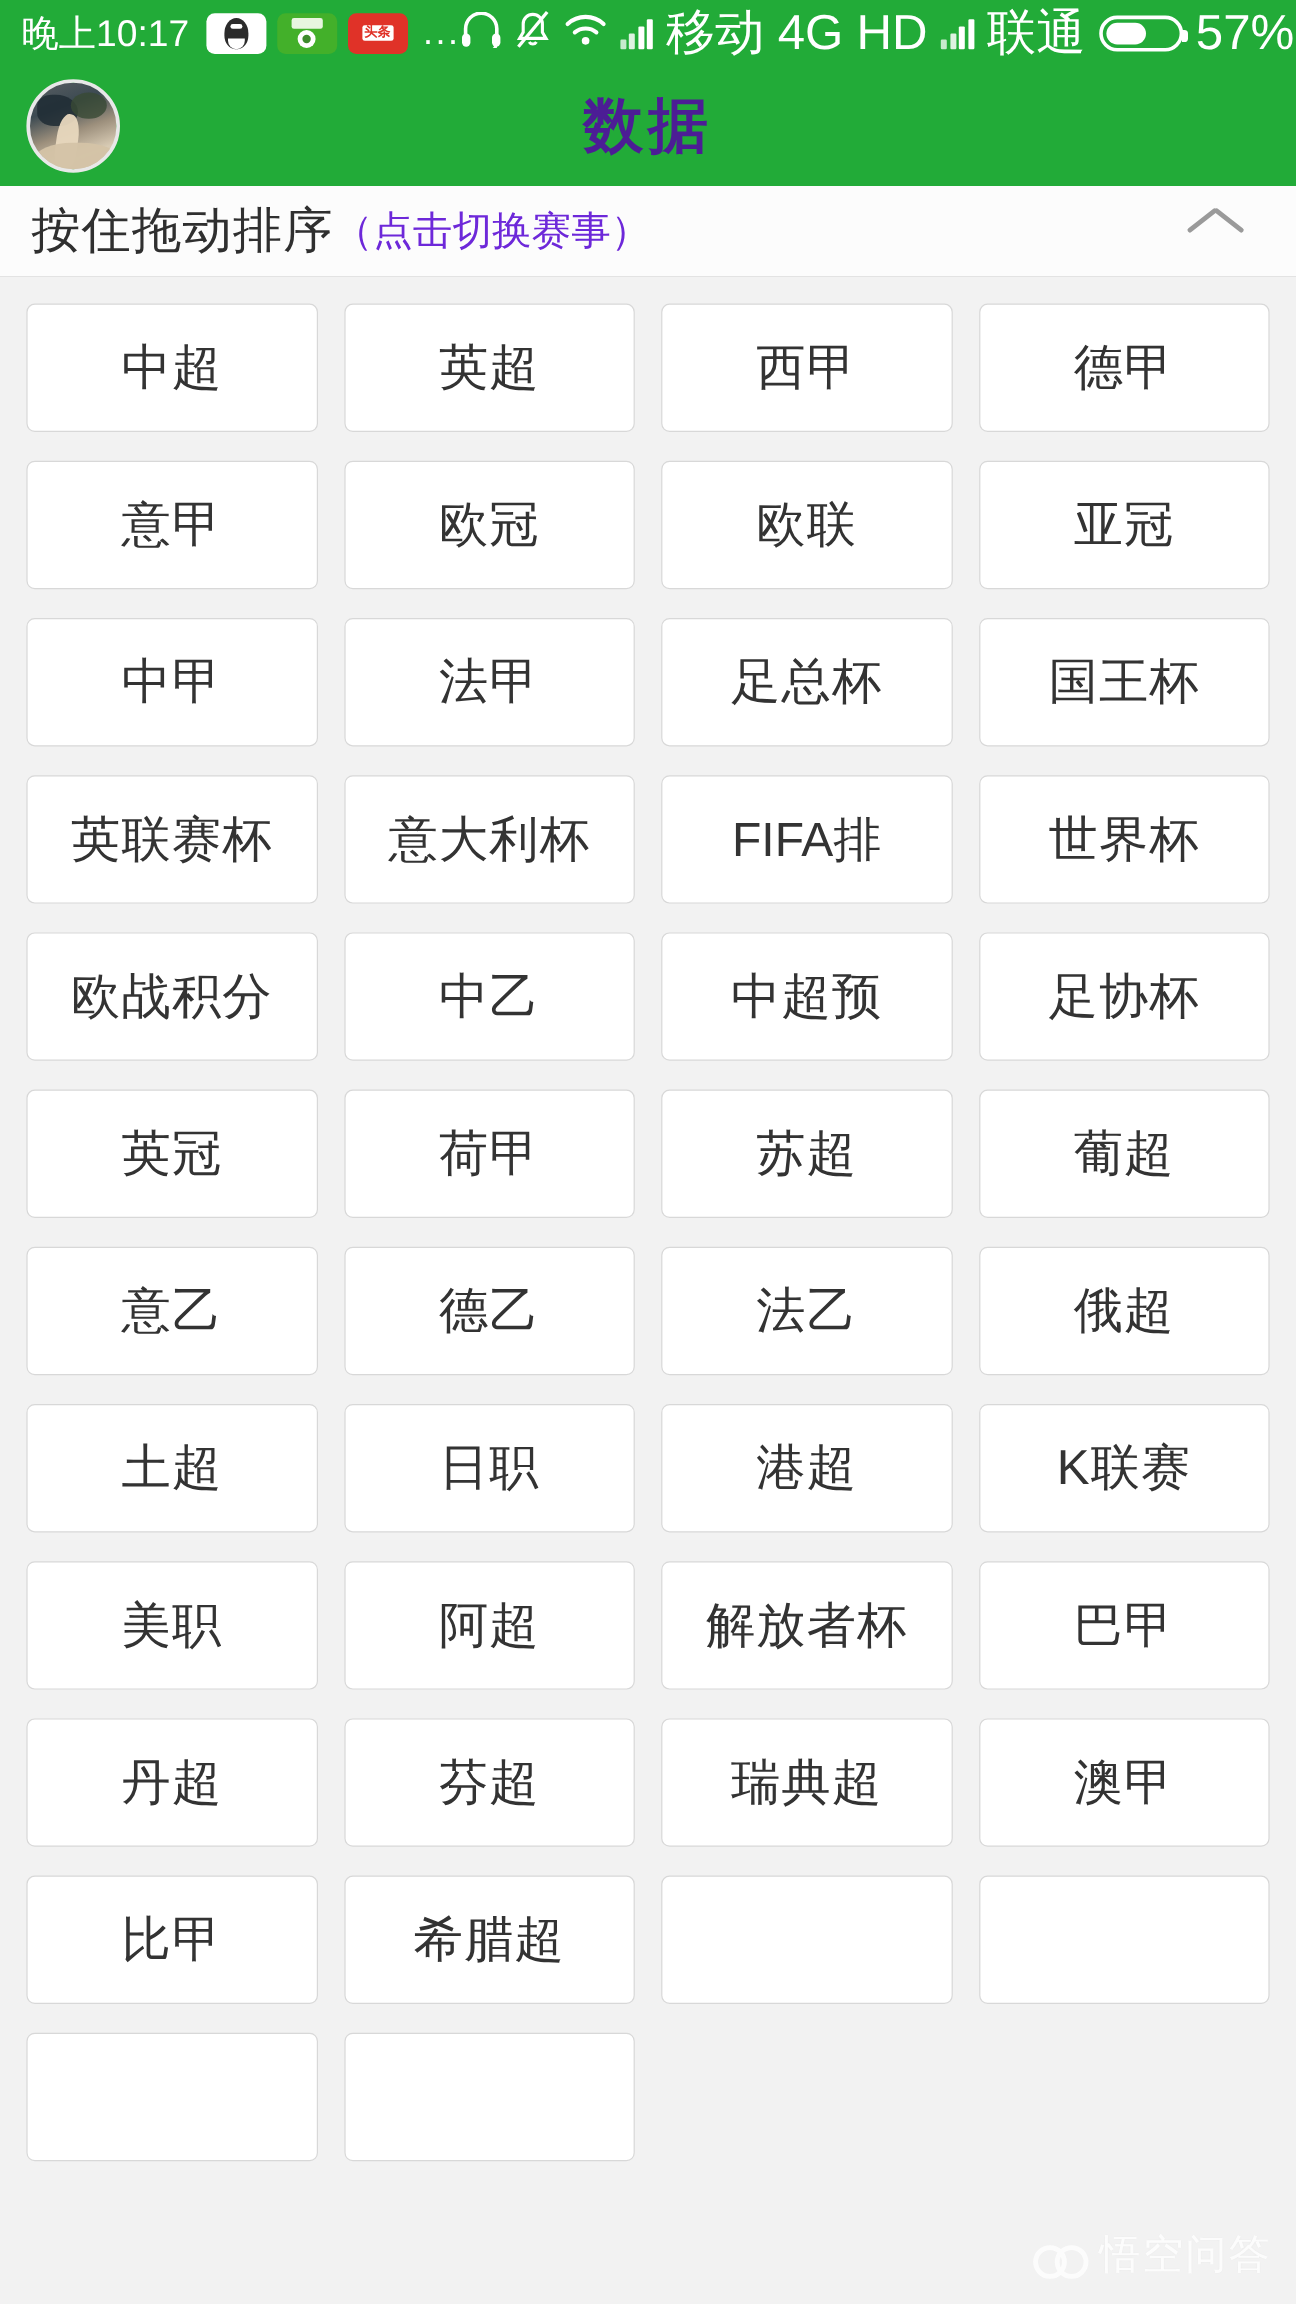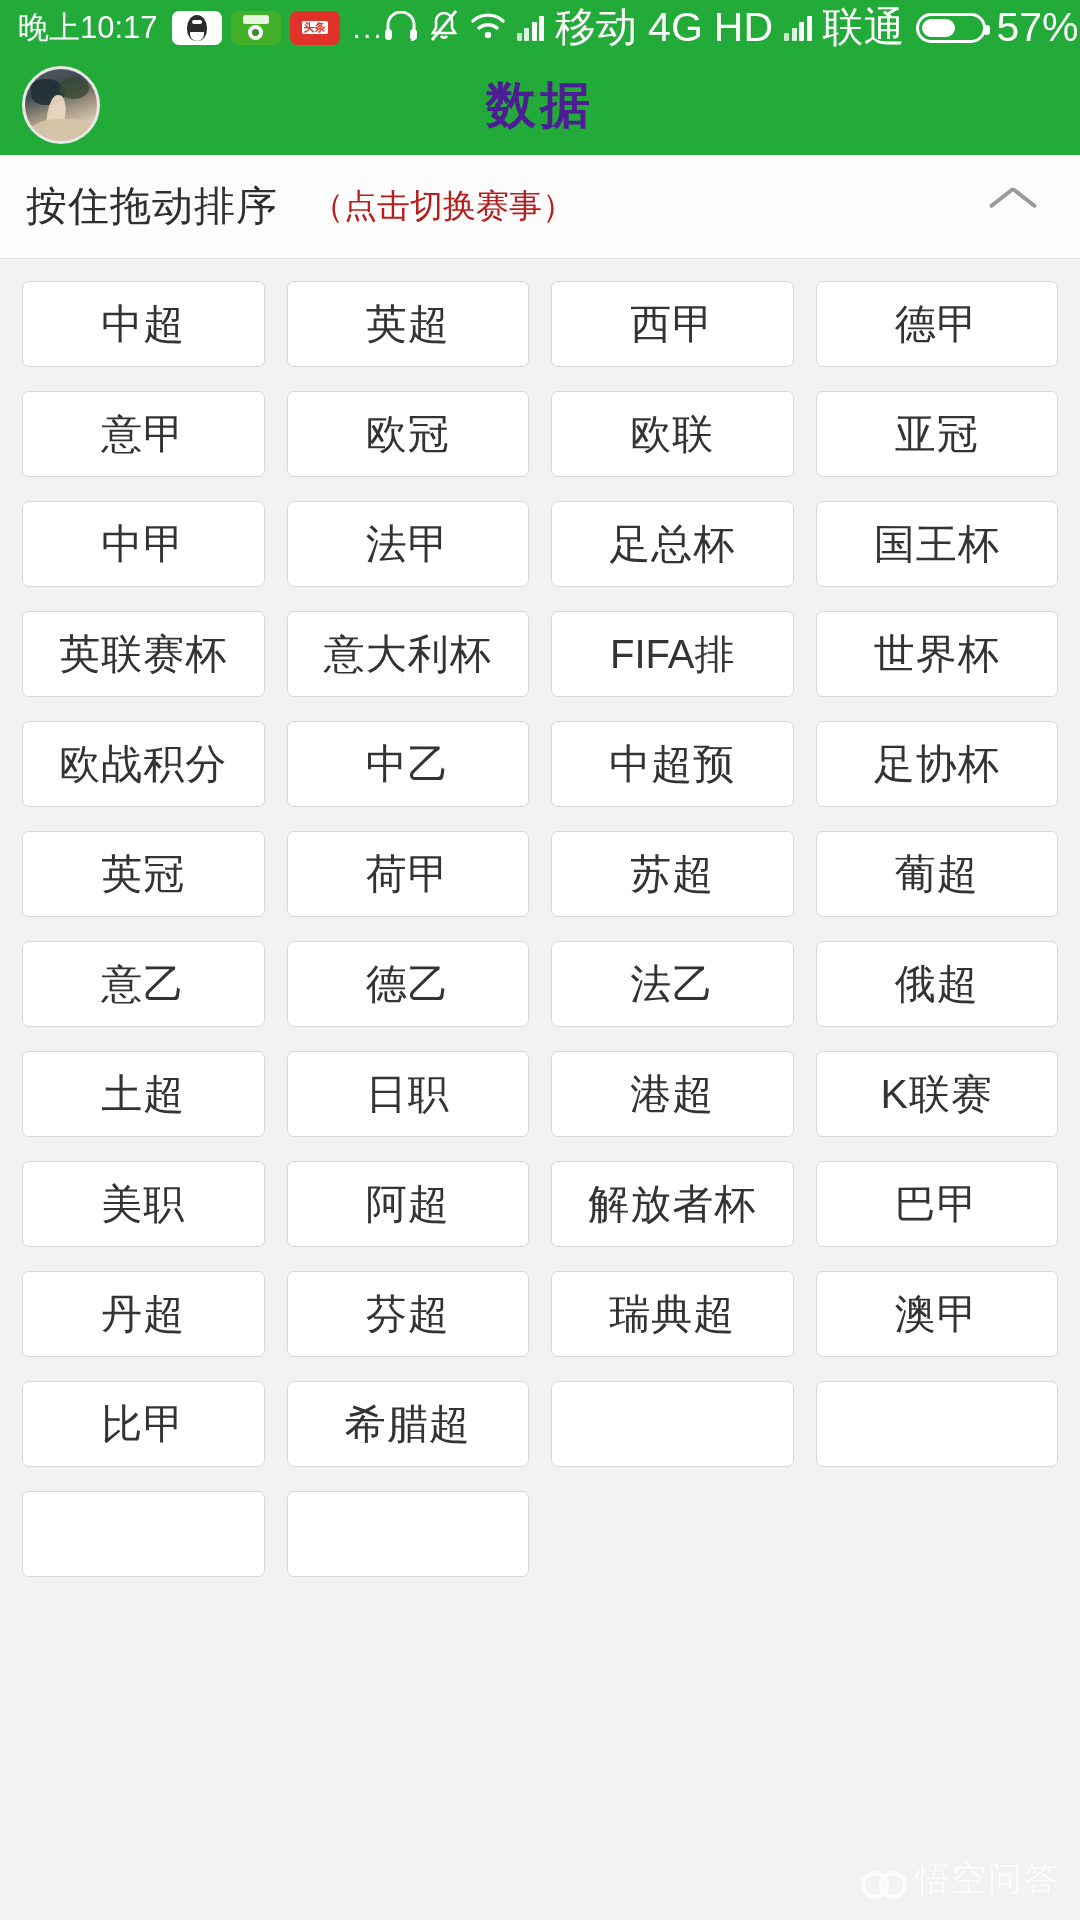--- a/index.html
+++ b/index.html
@@ -66,35 +66,35 @@
                   background:rgba(56,74,52,.8); border-radius:50%;}
   .avatar .blob3{ position:absolute; left:22px; top:26px; width:18px; height:44px;
                   background:rgba(232,216,190,.95); border-radius:45% 45% 30% 30%; transform:rotate(8deg);}
   .avatar .blob4{ position:absolute; left:4px; top:50px; width:70px; height:30px;
                   background:rgba(212,195,166,.95); border-radius:45% 45% 20% 20%;}
   .appbar-title{ position:absolute; left:0; right:0; text-align:center;
                  color:#4c1d95; font-size:50px; font-weight:bold; letter-spacing:4px;
                  pointer-events:none; }
 
   
-  .sort-header{ height:104px; background:#fcfcfc; display:flex; align-items:center;
-                padding:0 0 0 26px; border-bottom:1px solid #e3e3e3;gap:33px; }
+  .sort-header{ height:76px; background:#fcfcfc; display:flex; align-items:center;
+                padding:0 0 0 26px; border-bottom:1px solid #e3e3e3; }
   .sort-main{ font-size:41px; color:#2f2f2f; letter-spacing:1px; white-space:nowrap;}
-  .sort-sub{ font-size:33px; color:#b91c1c; letter-spacing:0px; white-space:nowrap;}
+  .sort-sub{ font-size:33px; color:#6d28d9; letter-spacing:0px; white-space:nowrap;}
   .chev{ margin-left:auto; margin-right:44px; width:46px; height:28px; position:relative; }
   .chev:before, .chev:after{ content:""; position:absolute; top:12px; width:30px; height:4px;
                              background:#9a9a9a; border-radius:2px; }
   .chev:before{ left:0;  transform:rotate(-38deg); transform-origin:left center;}
   .chev:after{  right:0; transform:rotate(38deg);  transform-origin:right center;}
 
   
   .grid-wrap{ background:#f2f2f2; padding:22px 22px 0 22px; height:1677px; overflow:hidden; }
   .grid{ display:grid; grid-template-columns:repeat(4,1fr); column-gap:22px; row-gap:24px; }
   .cell{
-    height:86px; background:#ffffff; border:1px solid #d8d8d8; border-radius:7px;
+    height:107px; background:#ffffff; border:1px solid #d8d8d8; border-radius:7px;
     display:flex; align-items:center; justify-content:center;
     font-size:41px; color:#333333; letter-spacing:1px; white-space:nowrap;
     overflow:hidden;
   }
   .cell.fifa{ font-size:40px; letter-spacing:0; }
 
   
   .watermark{
     position:absolute; right:20px; bottom:18px;
     display:flex; align-items:center; gap:9px;

